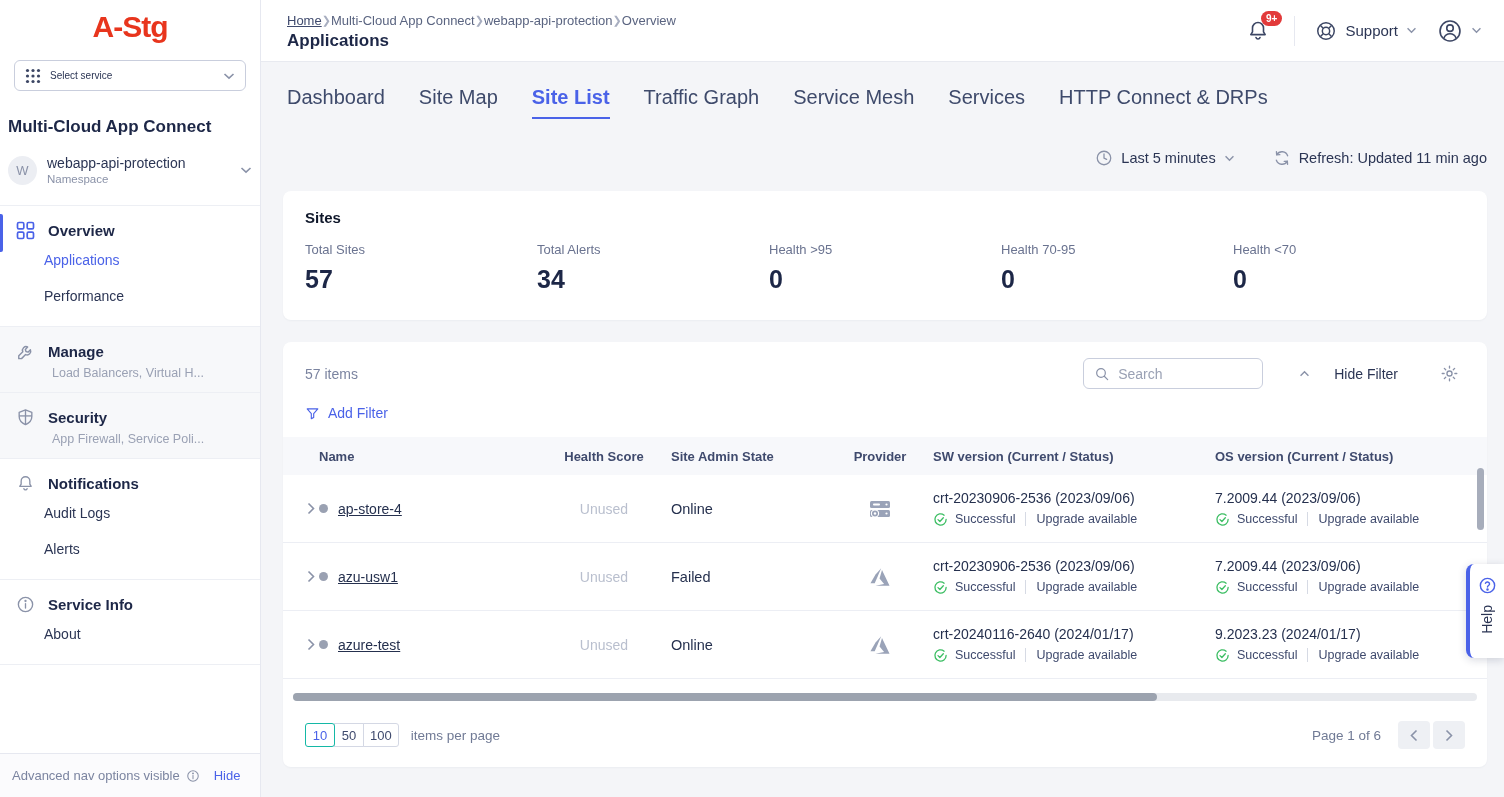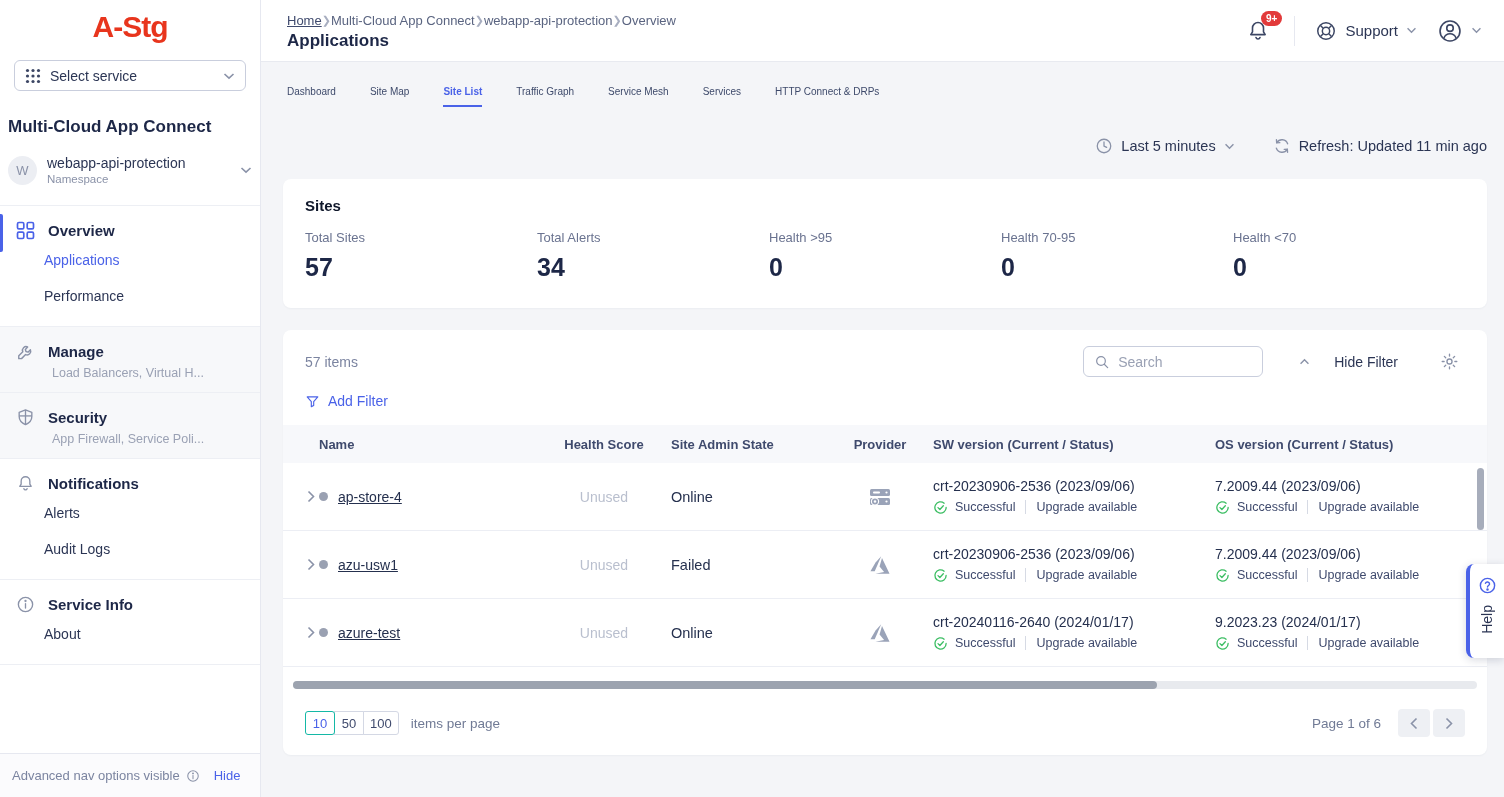--- a/index.html
+++ b/index.html
@@ -8,21 +8,21 @@
   svg { display:block; }
 
   
   .sidebar { position:fixed; left:0; top:0; bottom:0; width:261px; background:#fff;
     border-right:1px solid #e6e8f0; z-index:5; display:flex; flex-direction:column; }
   .logo-wrap { text-align:center; padding:8px 0 10px; }
   .logo-text { display:inline-block; background:#fff; color:#e8351d; font-weight:bold;
     font-size:30px; letter-spacing:-1px; padding:2px 10px; }
   .svc-select { margin:4px 14px 0; height:31px; border:1px solid #c9cedd; border-radius:6px;
     display:flex; align-items:center; padding:0 10px; gap:9px; cursor:pointer; background:#fff; }
-  .svc-select .lbl { font-size:14px; color:#2b3554; flex:1; }
+  .svc-select .lbl { font-size:10px; color:#2b3554; flex:1; }
   .product-title { margin:26px 8px 0; font-size:17px; font-weight:bold; color:#1d2747; }
   .ns-row { margin:18px 8px 0; display:flex; align-items:center; gap:10px; cursor:pointer; }
   .ns-avatar { width:29px; height:29px; border-radius:50%; background:#eceef3; color:#8a92a8;
     font-size:13px; display:flex; align-items:center; justify-content:center; }
   .ns-meta { flex:1; }
   .ns-name { font-size:14px; color:#2b3554; }
   .ns-kind { font-size:11.5px; color:#8a92a8; margin-top:2px; }
   .nav { margin-top:20px; border-top:1px solid #edeff4; flex:1; overflow:hidden; }
   .nav-sec { padding:13px 0 12px; border-bottom:1px solid #edeff4; position:relative; }
   .nav-sec.gray { background:#f7f8fa; }
@@ -50,21 +50,21 @@
   .bell-wrap { position:relative; cursor:pointer; padding:4px; }
   .badge { position:absolute; top:-4px; right:-8px; background:#e23a3a; color:#fff;
     font-size:10px; font-weight:bold; border-radius:9px; padding:2px 5px; }
   .tr-div { width:1px; height:30px; background:#e6e8f0; }
   .support-wrap,.user-wrap { display:flex; align-items:center; gap:8px; cursor:pointer; }
   .support-wrap .lbl { font-size:15px; color:#2b3554; }
 
   
   .content { padding:0 17px 0 22px; }
   .tabs { display:flex; gap:34px; padding:24px 4px 0; }
-  .tab { font-size:10px; color:#3e4a6b; padding-bottom:8px; cursor:pointer; border-bottom:2.5px solid transparent; }
+  .tab { font-size:20px; color:#3e4a6b; padding-bottom:8px; cursor:pointer; border-bottom:2.5px solid transparent; }
   .tab.active { color:#4a62e8; font-weight:bold; border-bottom-color:#4a62e8; }
   .controls { display:flex; justify-content:flex-end; align-items:center; gap:38px; margin-top:30px; }
   .ctrl { display:flex; align-items:center; gap:8px; font-size:14.5px; color:#2b3554; cursor:pointer; }
 
   .card { background:#fff; border-radius:8px; box-shadow:0 1px 2px rgba(30,40,80,.04); }
   .sites-card { margin-top:24px; padding:18px 22px 26px; }
   .sites-title { font-size:15px; font-weight:bold; color:#0f172a; }
   .stats { display:flex; margin-top:16px; }
   .stat { flex:1; }
   .stat .sl { font-size:13px; color:#6a7390; }
@@ -222,22 +222,22 @@
     <div class="nav-sec">
       <div class="nav-head">
         <span>
           <svg width="19" height="19" viewBox="0 0 24 24" fill="none" stroke="#8a92a8" stroke-width="1.7" stroke-linecap="round" stroke-linejoin="round">
             <path d="M12 3.5a5.5 5.5 0 0 0-5.5 5.5v3.8L4.8 15.6h14.4l-1.7-2.8V9A5.5 5.5 0 0 0 12 3.5z"></path>
             <path d="M10 18.6a2.1 2.1 0 0 0 4 0"></path>
           </svg>
         </span>
         <span class="t">Notifications</span>
       </div>
+      <div class="nav-item">Audit Logs</div>
       <div class="nav-item">Alerts</div>
-      <div class="nav-item">Audit Logs</div>
     </div>
 
     <div class="nav-sec">
       <div class="nav-head">
         <span>
           <svg width="19" height="19" viewBox="0 0 24 24" fill="none" stroke="#8a92a8" stroke-width="1.7" stroke-linecap="round">
             <circle cx="12" cy="12" r="9"></circle>
               <line x1="12" y1="11" x2="12" y2="16.5"></line>
               <circle cx="12" cy="7.6" r="0.6" fill="#8a92a8"></circle>
           </svg>

